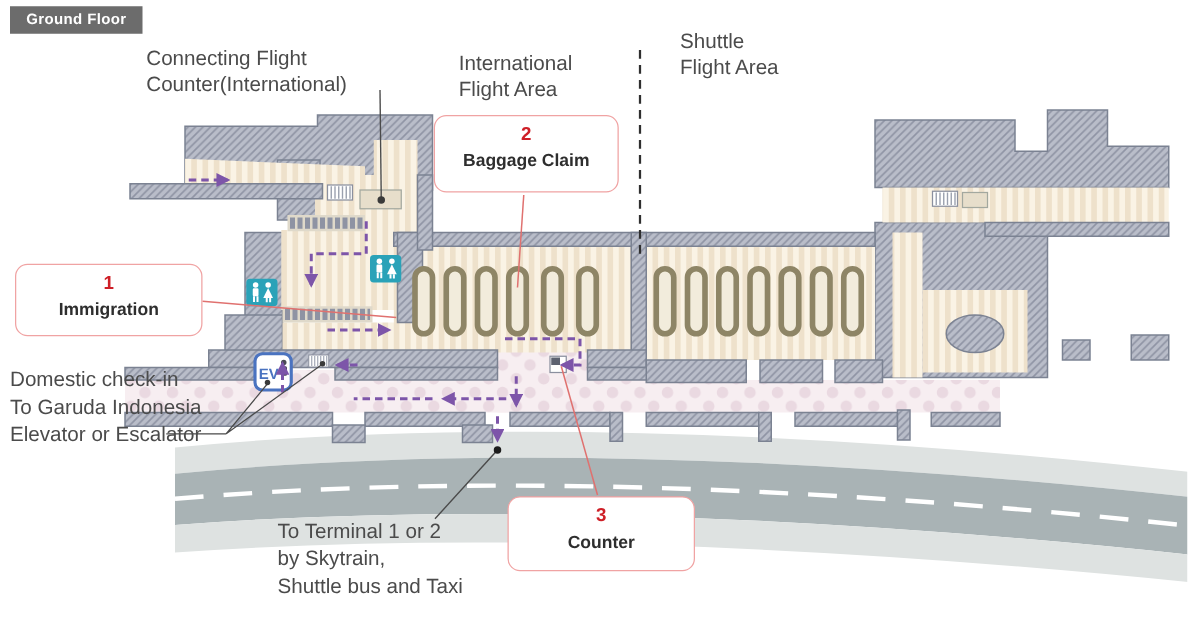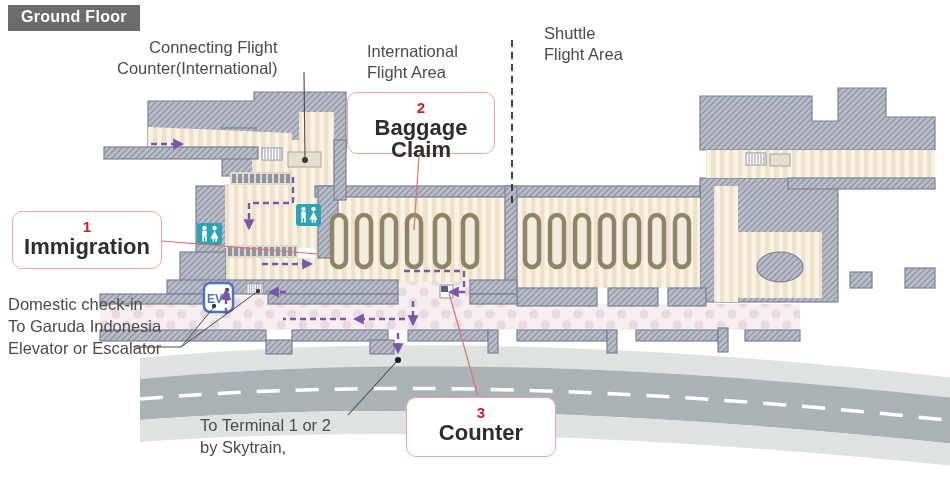--- a/index.html
+++ b/index.html
@@ -1,27 +1,27 @@
 <!DOCTYPE html>
 <html><head>
 <meta charset="utf-8">
 <style>
   html,body{margin:0;padding:0;background:#fff;}
   .stage{position:relative;width:950px;height:500px;background:#fff;overflow:hidden;
          font-family:"Liberation Sans",sans-serif;}
   .stage svg{position:absolute;left:0;top:0;}
   .badge{position:absolute;left:8px;top:5px;background:#6c6c6c;color:#fff;
-         font-size:16px;font-weight:bold;padding:3px 13px 5px;letter-spacing:.3px;}
+         font-size:12px;font-weight:bold;padding:3px 13px 5px;letter-spacing:.3px;}
   .lbl{position:absolute;color:#4b4b4b;font-size:16.5px;line-height:21px;}
   .lbl .ln{display:block;}
   .lbl.loose{line-height:22px;}
   .callout{position:absolute;background:#fff;border:1.6px solid #f0a3a3;border-radius:10px;
            text-align:center;box-sizing:border-box;padding-top:5px;}
   .callout .num{display:block;font-size:15px;font-weight:bold;color:#ce1f27;line-height:19px;}
-  .callout .cap{display:block;font-size:22px;font-weight:bold;color:#2e2e2e;line-height:22px;}
+  .callout .cap{display:block;font-size:14px;font-weight:bold;color:#2e2e2e;line-height:22px;}
 </style>
 </head>
 <body>
 
 <div class="stage">
 
 <svg width="950" height="500" viewBox="0 0 950 500">
   <defs>
     <pattern id="p-hatch" width="6" height="6" patternUnits="userSpaceOnUse">
       <rect width="6" height="6" fill="#b9bdc9"></rect>
@@ -187,44 +187,45 @@
     <path d="M398,360 L348,415" stroke="#4a4a4a" stroke-width="1.1" fill="none"></path>
     <circle cx="398" cy="360" r="3" fill="#1c1c1c"></circle>
     <path d="M162,241 L317,254" stroke="#e0716f" stroke-width="1.2" fill="none"></path>
     <path d="M419,156 L414,230" stroke="#e0716f" stroke-width="1.2" fill="none"></path>
     <path d="M478,396 L449,293" stroke="#e0716f" stroke-width="1.2" fill="none"></path>
   </g>
 </svg>
 
 <div class="badge">Ground Floor</div>
 
-<div class="lbl" style="left:117px;top:37px;text-align:right;">
+<div class="lbl" style="left:117px;top:37px;">
   <span class="ln">Connecting Flight</span>
   <span class="ln">Counter(International)</span>
 </div>
 
 <div class="lbl" style="left:367px;top:23px;margin-top:18px;">
   <span class="ln">International</span>
   <span class="ln">Flight Area</span>
 </div>
 
 <div class="lbl" style="left:544px;top:23px;">
   <span class="ln">Shuttle</span>
   <span class="ln">Flight Area</span>
 </div>
 
 <div class="lbl loose" style="left:8px;top:293px;">
   <span class="ln">Domestic check-in</span>
   <span class="ln">To Garuda Indonesia</span>
   <span class="ln">Elevator or Escalator</span>
 </div>
 
-<div class="lbl loose" style="left:200px;top:414px;">
+<div class="lbl loose" style="left:222px;top:414px;">
   <span class="ln">To Terminal 1 or 2</span>
   <span class="ln">by Skytrain,</span>
+  <span class="ln">Shuttle bus and Taxi</span>
 </div>
 
 <div class="callout" style="left:12px;top:211px;width:150px;height:58px;">
   <span class="num">1</span>
   <span class="cap">Immigration</span>
 </div>
 
 <div class="callout" style="left:347px;top:92px;width:148px;height:62px;">
   <span class="num">2</span>
   <span class="cap">Baggage Claim</span>

